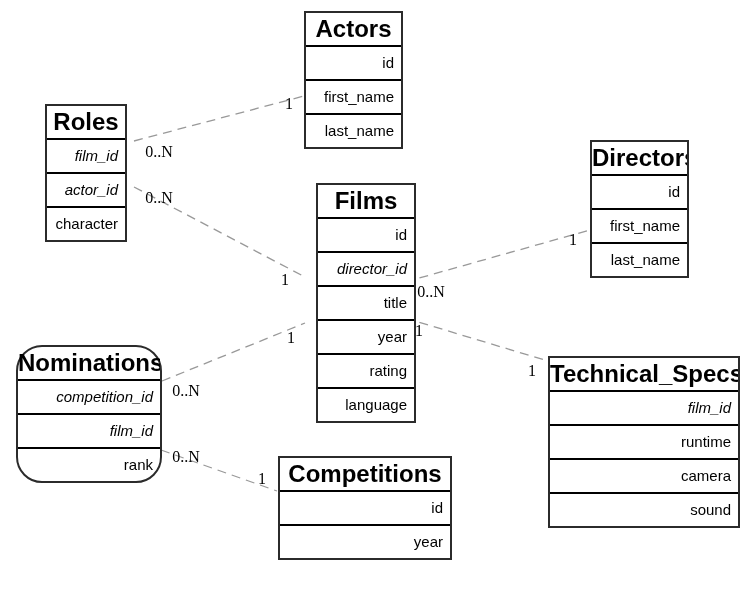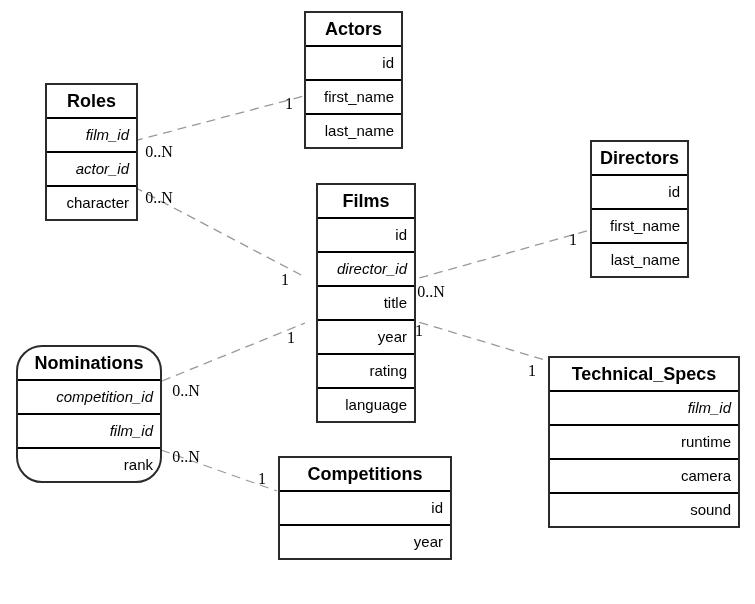--- a/index.html
+++ b/index.html
@@ -32,21 +32,21 @@
   .entity-table {
     position: absolute;
     background: #ffffff;
     border: 2px solid #2b2b2b;
   }
   .entity-header {
     height: 32px;
     line-height: 32px;
     text-align: center;
     font-weight: bold;
-    font-size: 18px;
+    font-size: 24px;
     color: #000000;
     white-space: nowrap;
     overflow: hidden;
   }
   .entity-row {
     height: 34px;
     line-height: 32px;
     border-top: 2px solid #000000;
     text-align: right;
     padding-right: 7px;
@@ -82,21 +82,21 @@
       <text class="cardinality-label" x="186" y="462">0..N</text>
       <text class="cardinality-label" x="262" y="484">1</text>
     </svg>
   <div>
       <div class="entity-table" style="left: 304px; top: 11px; width: 99px;">
         <div class="entity-header">Actors</div>
         <div class="entity-row pk">id</div>
         <div class="entity-row">first_name</div>
         <div class="entity-row">last_name</div>
       </div>
-      <div class="entity-table" style="left: 45px; top: 83px; width: 93px;">
+      <div class="entity-table" style="left: 45px; top: 104px; width: 82px;">
         <div class="entity-header">Roles</div>
         <div class="entity-row pk fk">film_id</div>
         <div class="entity-row pk fk">actor_id</div>
         <div class="entity-row">character</div>
       </div>
       <div class="entity-table" style="left: 316px; top: 183px; width: 100px;">
         <div class="entity-header">Films</div>
         <div class="entity-row pk">id</div>
         <div class="entity-row fk">director_id</div>
         <div class="entity-row">title</div>

